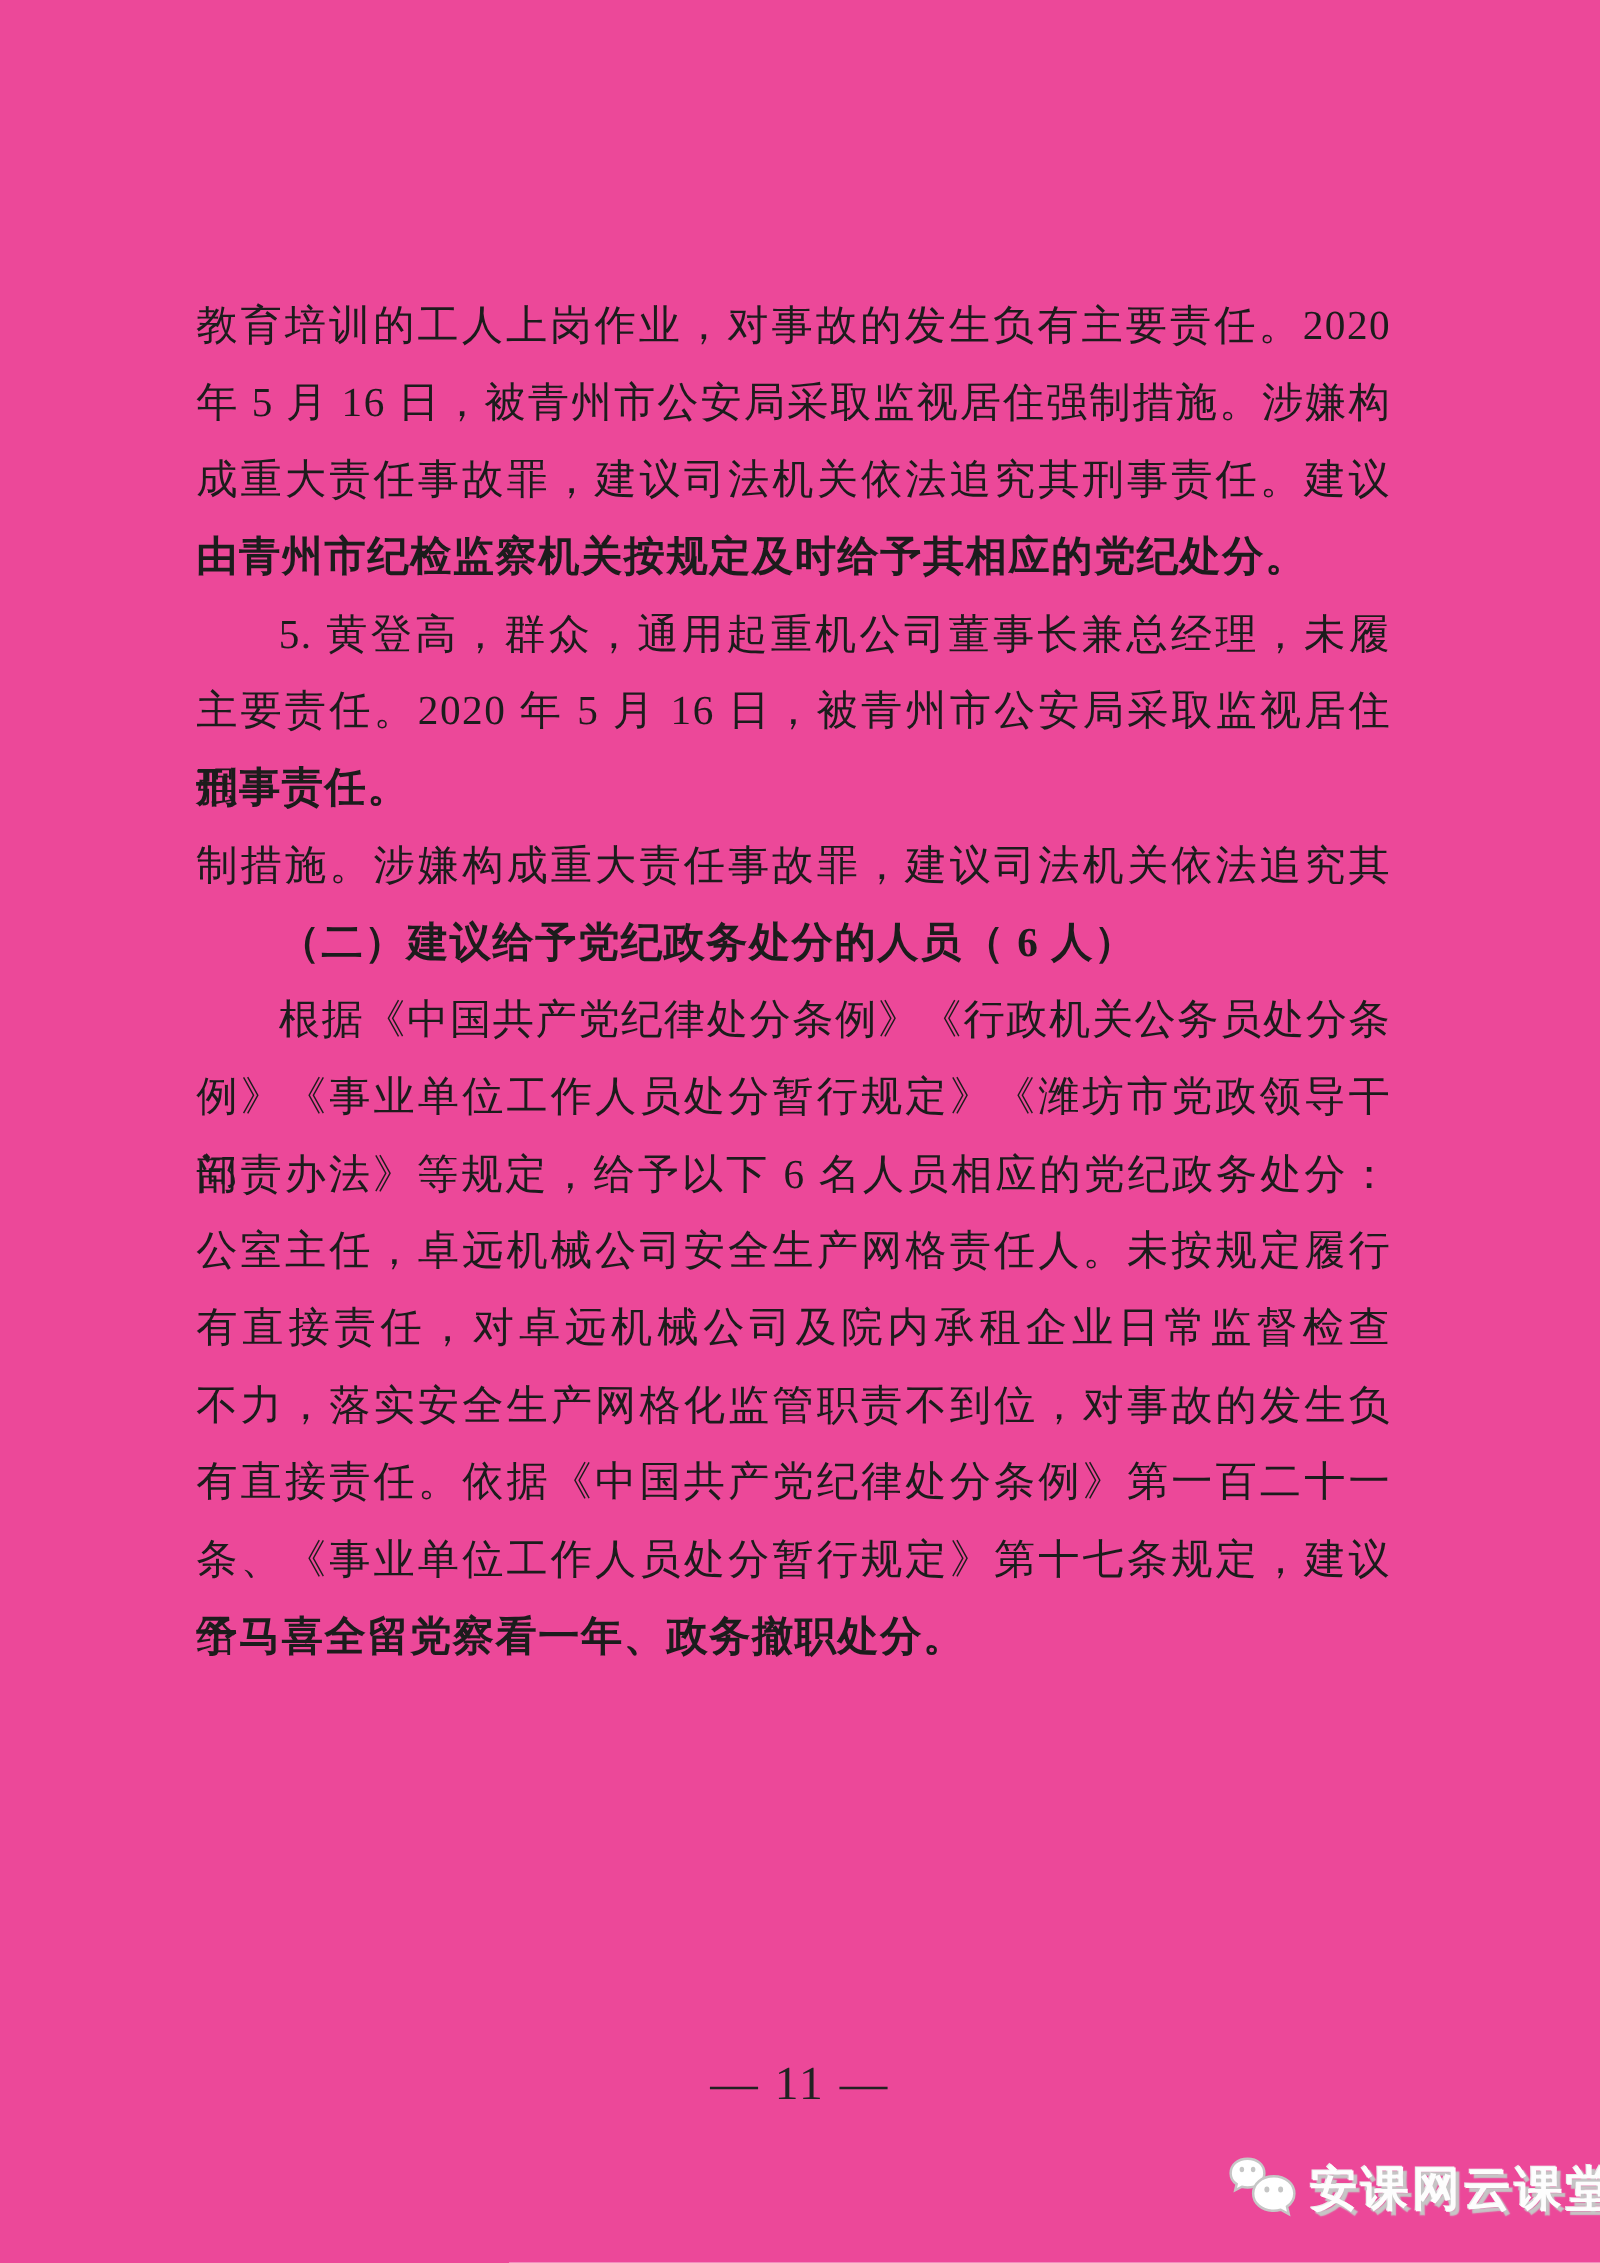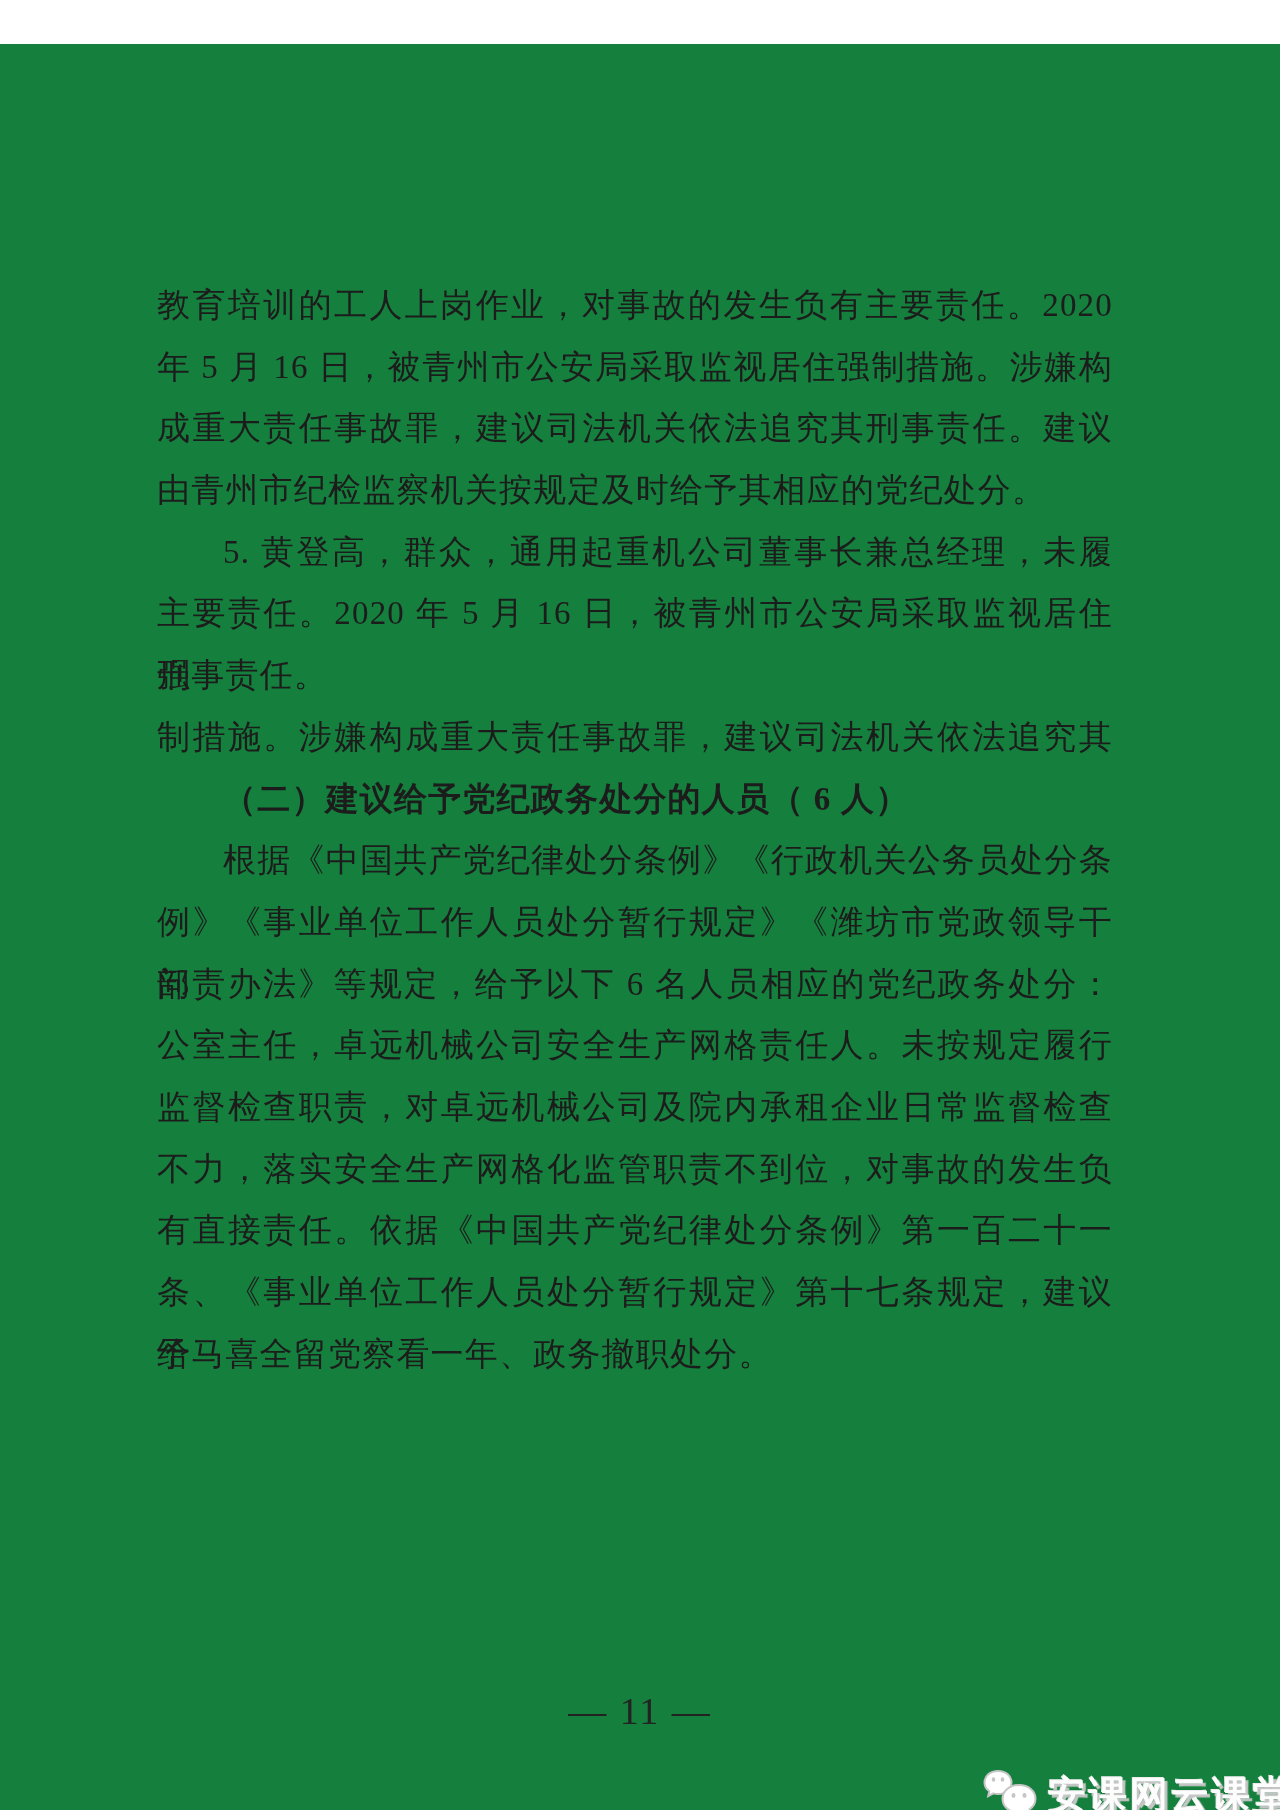--- a/index.html
+++ b/index.html
@@ -7,39 +7,38 @@
     width: 1280px;
     height: 1810px;
     background: #ffffff;
     position: relative;
     overflow: hidden;
     font-family: "Liberation Serif", "DejaVu Serif", serif;
   }
   .page {
     position: absolute;
     inset: 0;
-    background: #15803d;
-    margin-top: 44px;
+    background: #ec4899;
   }
   .text-block {
     position: absolute;
     left: 157px;
     top: 231px;
     width: 956px;
     font-size: 33px;
     line-height: 61.7px;
     color: #1c1c1c;
     letter-spacing: 1.2px;
   }
   .line {
     height: 61.7px;
     text-align: justify;
     text-align-last: justify;
   }
-  .line.end { text-align-last: left; }
+  .line.end { text-align-last: left; font-weight: bold; }
   .line.indent { text-indent: 2em; }
   .line.bold { font-weight: bold; }
   .footer {
     position: absolute;
     top: 1645px;
     left: 0;
     width: 100%;
     text-align: center;
     font-size: 38px;
     color: #222222;
@@ -75,21 +74,21 @@
       <div class="line end">由青州市纪检监察机关按规定及时给予其相应的党纪处分。</div>
       <div class="line indent">5. 黄登高，群众，通用起重机公司董事长兼总经理，未履</div>
       <div class="line">主要责任。2020 年 5 月 16 日，被青州市公安局采取监视居住强</div>
       <div class="line end">刑事责任。</div>
       <div class="line">制措施。涉嫌构成重大责任事故罪，建议司法机关依法追究其</div>
       <div class="line indent bold end">（二）建议给予党纪政务处分的人员（ 6 人）</div>
       <div class="line indent">根据《中国共产党纪律处分条例》《行政机关公务员处分条</div>
       <div class="line">例》《事业单位工作人员处分暂行规定》《潍坊市党政领导干部</div>
       <div class="line">问责办法》等规定，给予以下 6 名人员相应的党纪政务处分：</div>
       <div class="line">公室主任，卓远机械公司安全生产网格责任人。未按规定履行</div>
-      <div class="line">监督检查职责，对卓远机械公司及院内承租企业日常监督检查</div>
+      <div class="line">有直接责任，对卓远机械公司及院内承租企业日常监督检查</div>
       <div class="line">不力，落实安全生产网格化监管职责不到位，对事故的发生负</div>
       <div class="line">有直接责任。依据《中国共产党纪律处分条例》第一百二十一</div>
       <div class="line">条、《事业单位工作人员处分暂行规定》第十七条规定，建议给</div>
       <div class="line end">予马喜全留党察看一年、政务撤职处分。</div>
     </div>
 
   <div class="footer">— 11 —</div>
 
   <div class="watermark">
     <svg class="wm-icon" viewBox="0 0 58 54" fill="none" xmlns="http://www.w3.org/2000/svg">

